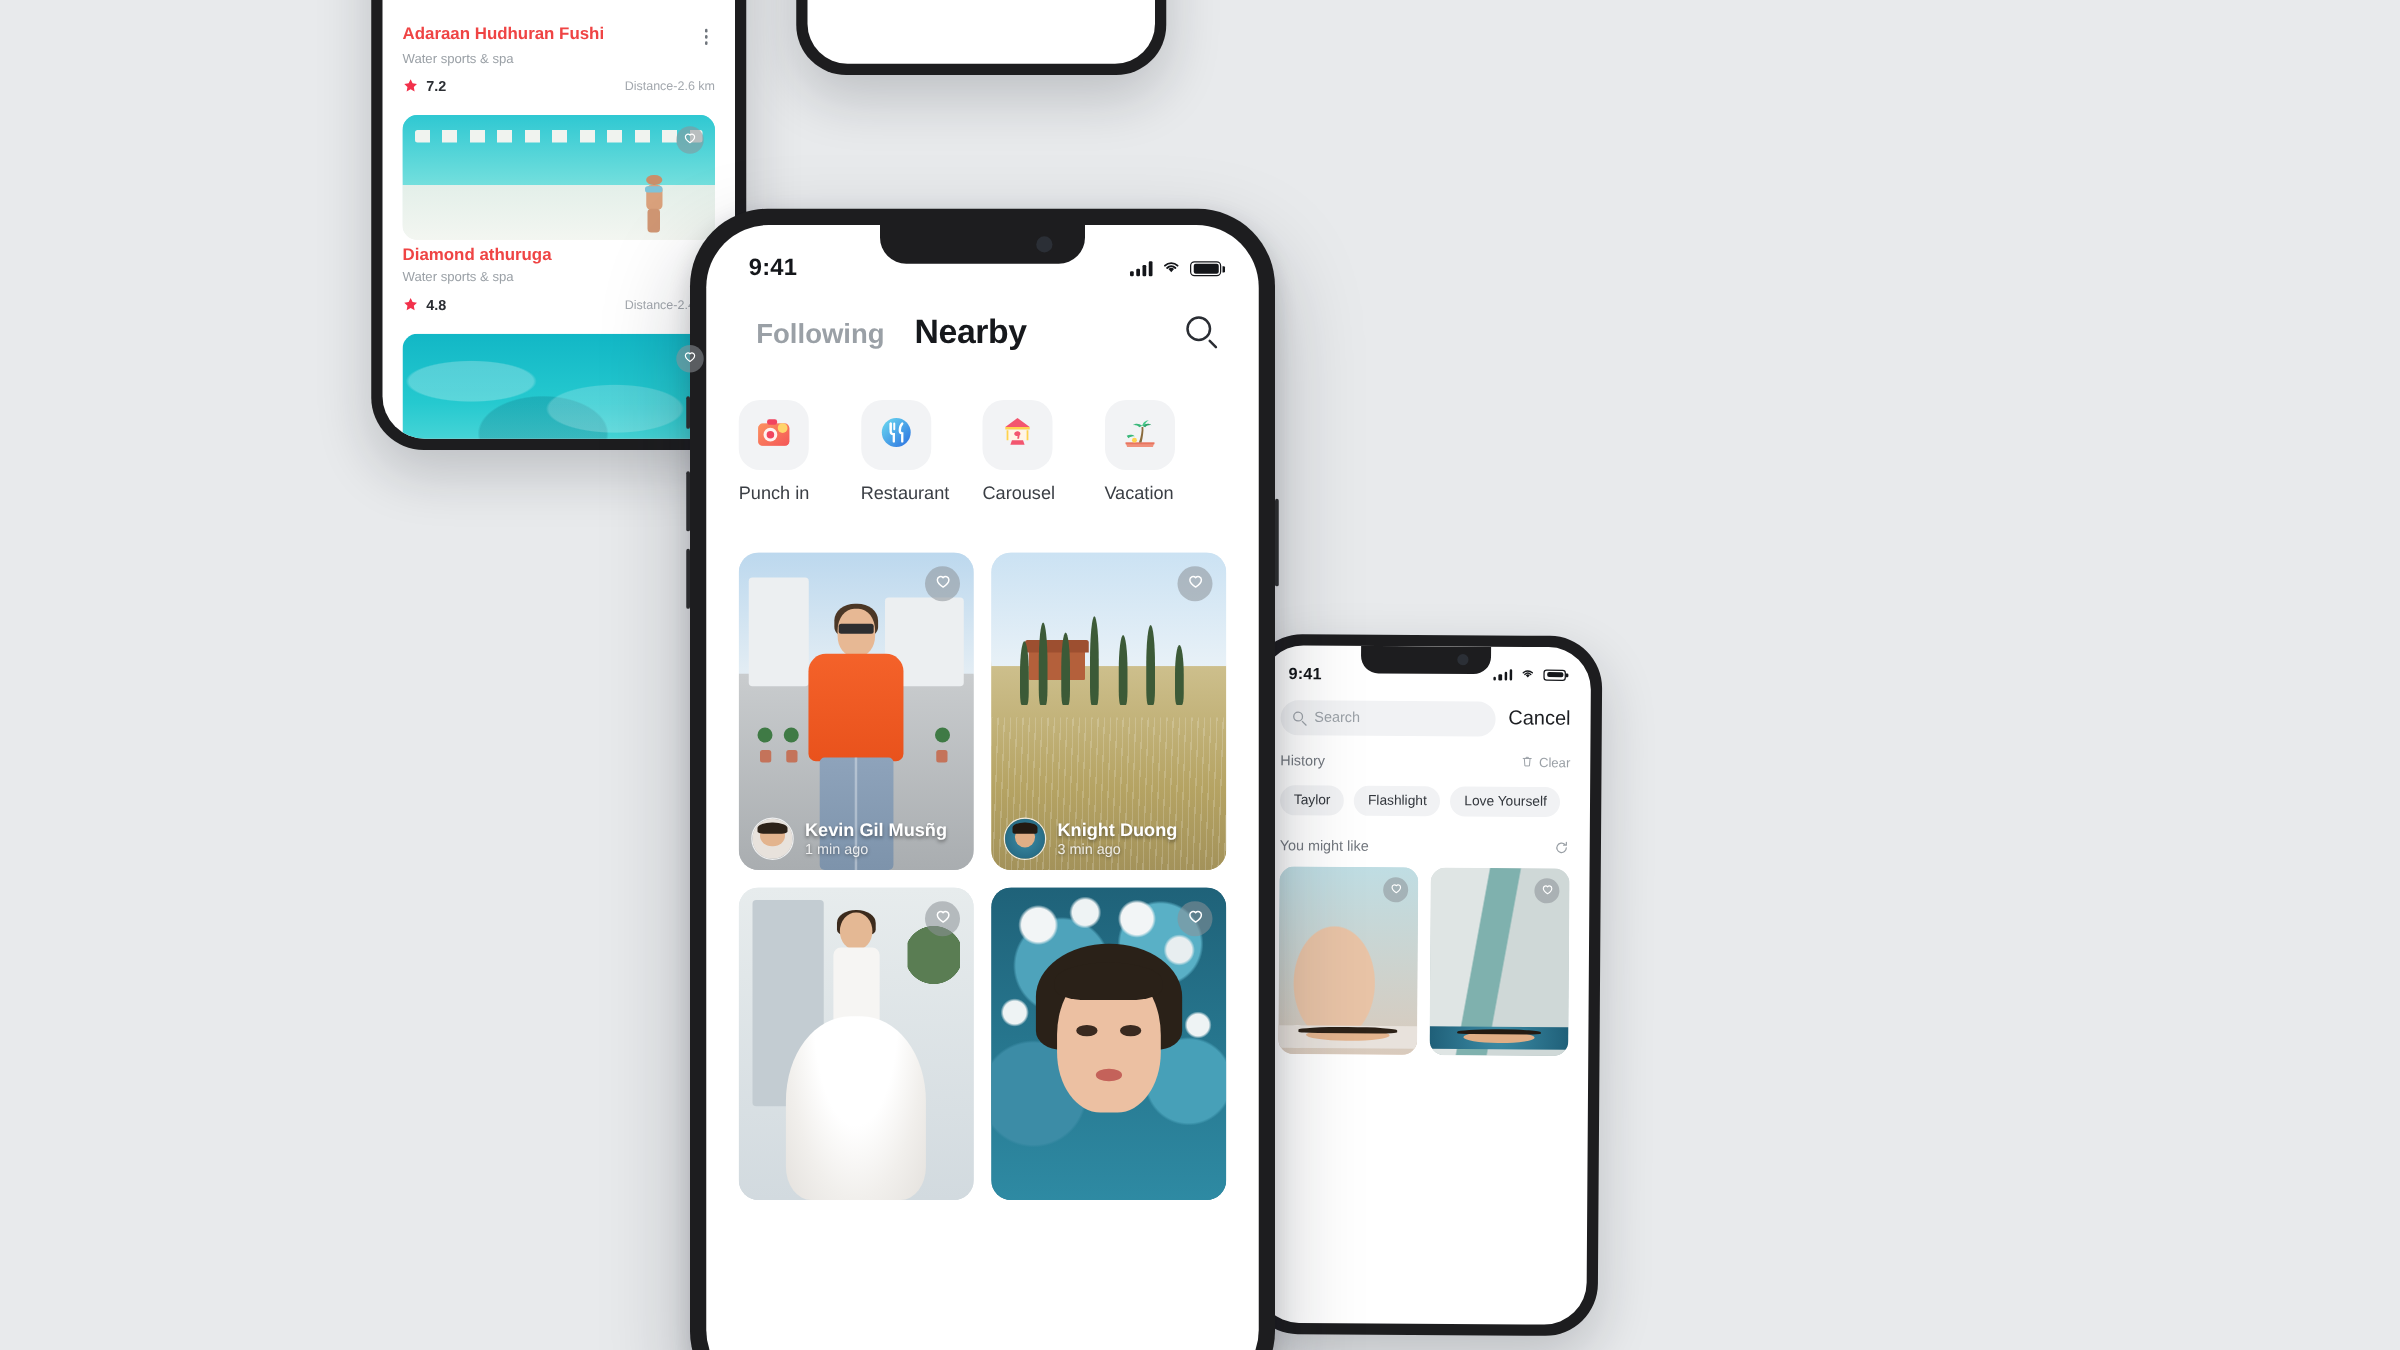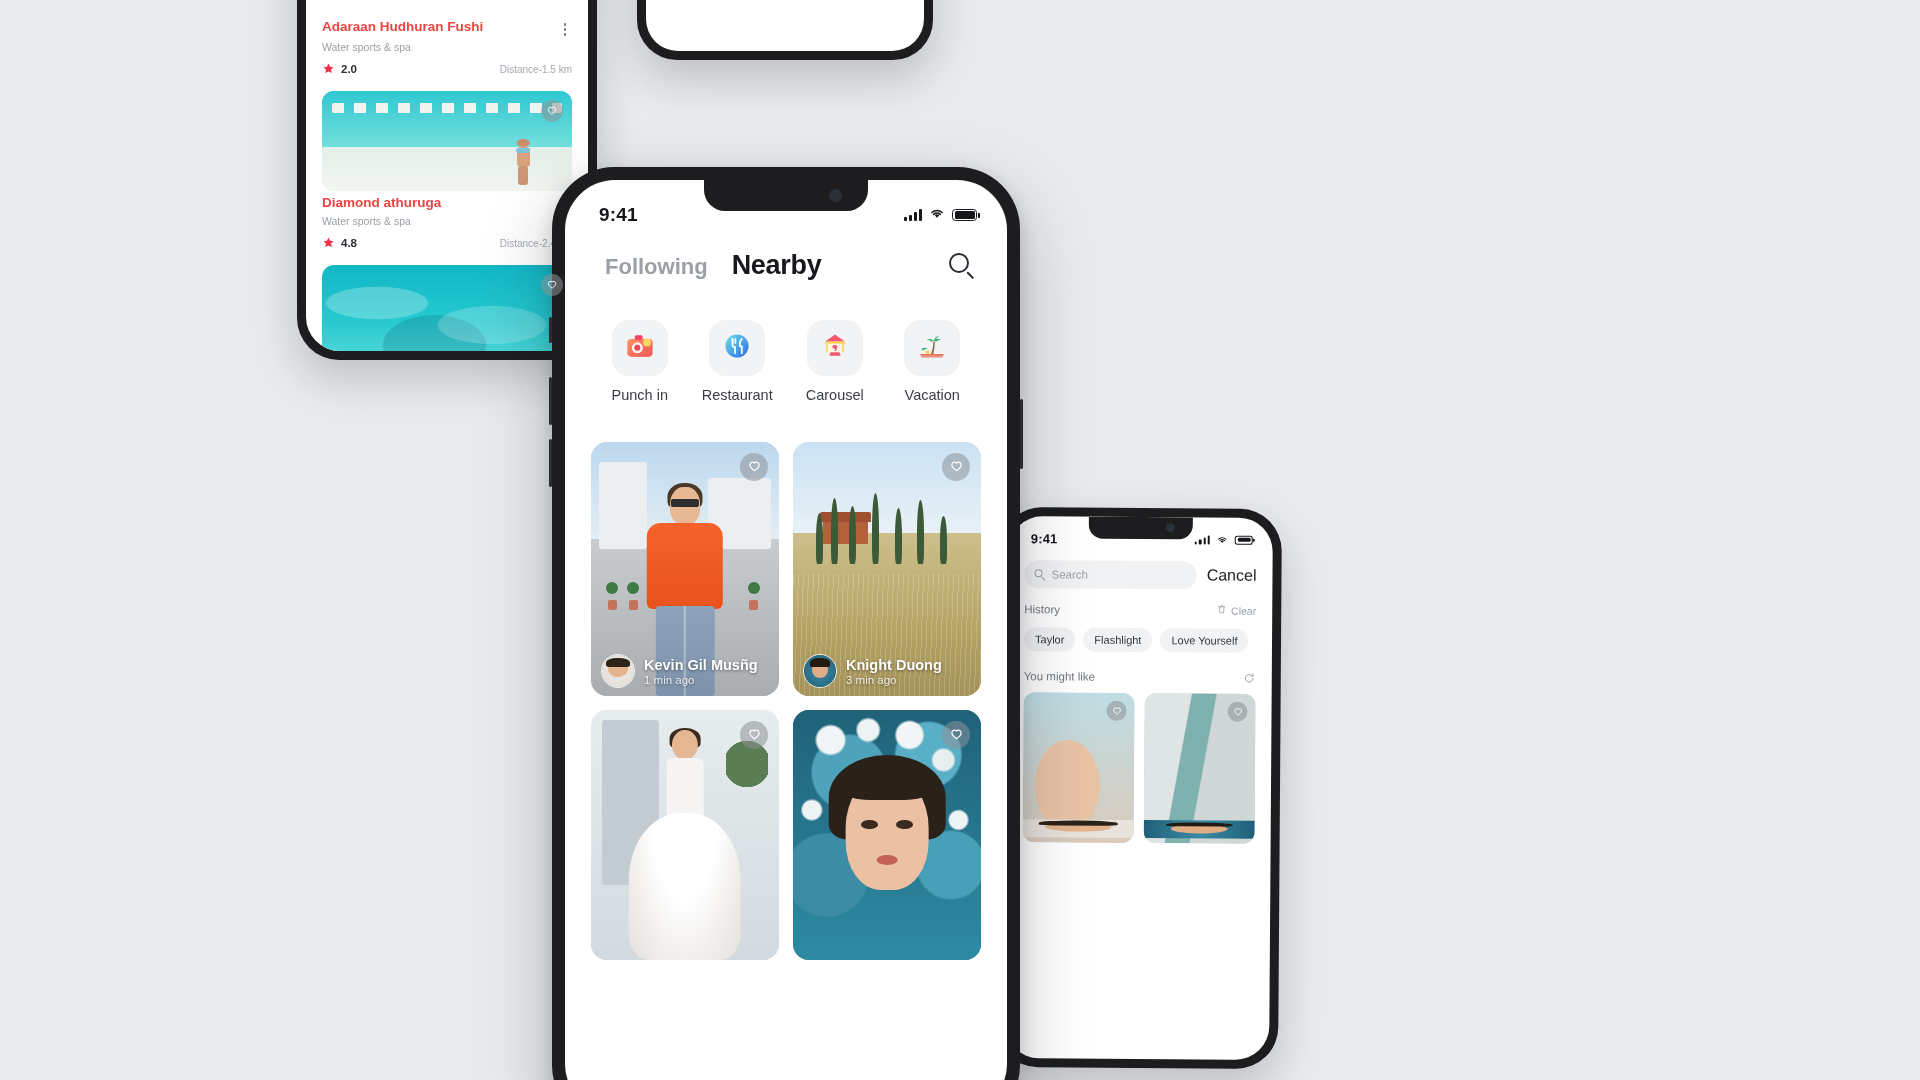--- a/index.html
+++ b/index.html
@@ -81,21 +81,21 @@
   .search-icon-btn .ring {
     position:absolute; left:2px; top:2px; width:20px; height:20px;
     border:2.2px solid #2a2d33; border-radius:50%;
   }
   .search-icon-btn .stick {
     position:absolute; left:20px; top:20px; width:9px; height:2.2px;
     background:#2a2d33; border-radius:2px; transform: rotate(45deg); transform-origin: left center;
   }
 
   .cats { position: absolute; top: 140px; left: 0; right: 0; display: flex; padding: 0 26px; }
-  .cat { flex: 1; display: flex; flex-direction: column; align-items: center; gap: 11px; }
+  .cat { flex: 1; display: flex; flex-direction: column; gap: 11px; }
   .cat-tile {
     width: 56px; height: 56px; border-radius: 17px; background: #f2f3f5;
     display: flex; align-items: center; justify-content: center;
   }
   .cat-label { font-size: 14.5px; color: #3a3e44; }
 
   .grid { position: absolute; top: 262px; left: 0; right: 0; bottom: 0; padding: 0 26px; }
   .grid-row { display: flex; gap: 14px; margin-bottom: 14px; }
   .pcard {
     position: relative; flex: 1; height: 254px; border-radius: 16px; overflow: hidden;
@@ -341,23 +341,23 @@
               </div>
           </div>
           <div class="h-sub">Water sports &amp; spa</div>
           <div class="h-meta">
             <div class="h-rate">
               <span>
                 <svg viewBox="0 0 24 24" width="13" height="13">
                     <path d="M12 2.6 14.9 8.6 21.4 9.5 16.7 14 17.9 20.5 12 17.4 6.1 20.5 7.3 14 2.6 9.5 9.1 8.6z" fill="#f2314b"></path>
                   </svg>
               </span>
-              <span>2.0</span>
-            </div>
-            <div class="h-dist">Distance-1.5 km</div>
+              <span>7.2</span>
+            </div>
+            <div class="h-dist">Distance-2.6 km</div>
           </div>
           <div class="h-photo">
             <div class="art art-beach">
               <div class="sea"></div>
                 <div class="sand"></div>
                 <div class="villa-row"></div>
               <div class="walker">
                   <div class="wh"></div>
                   <div class="wb"></div>
                   <div class="wsuit"></div>

